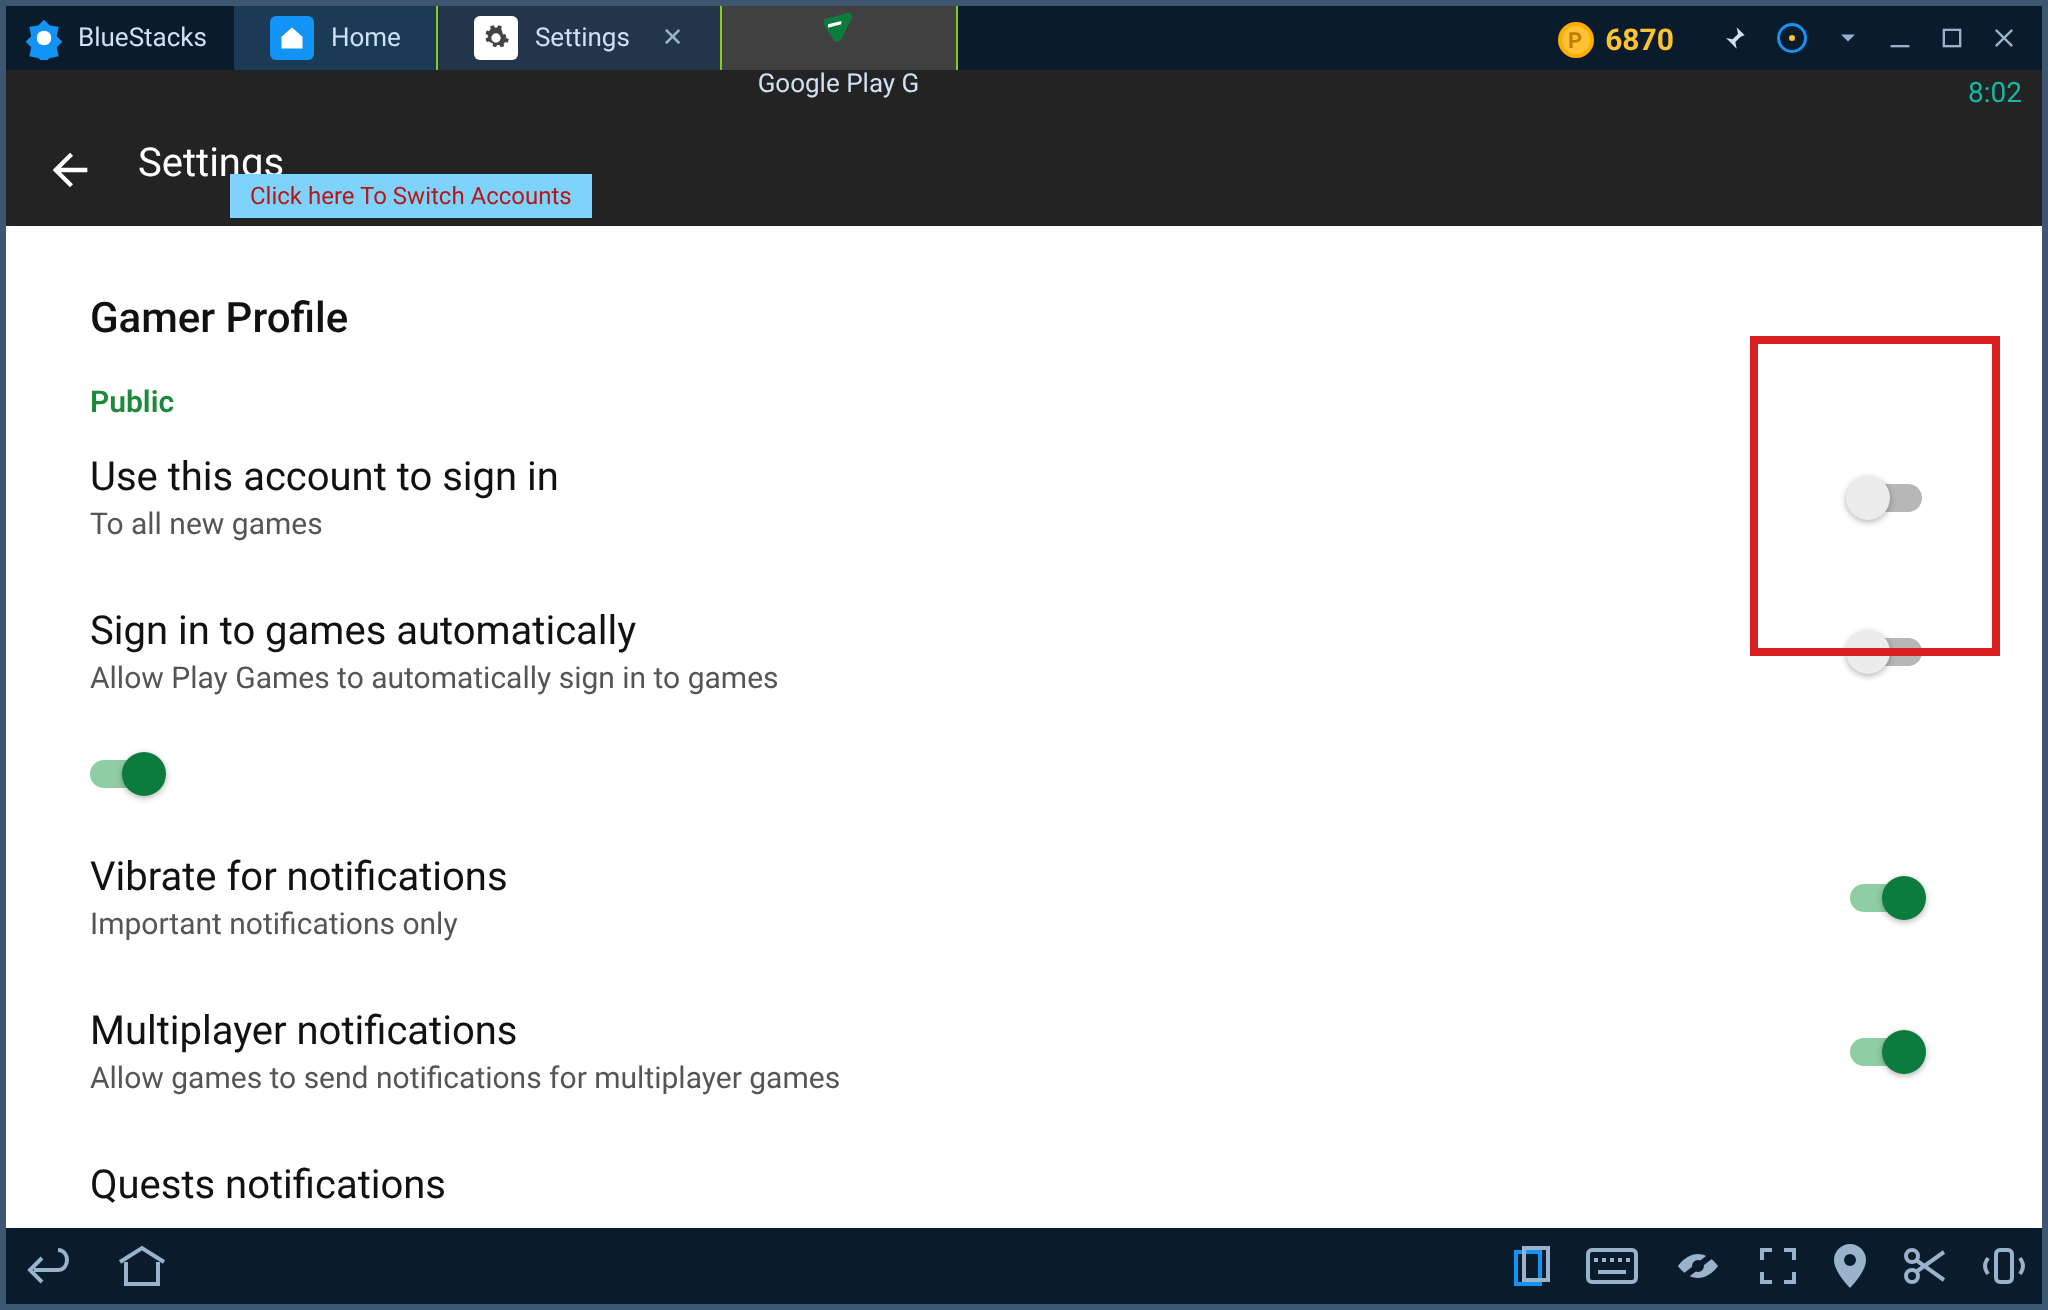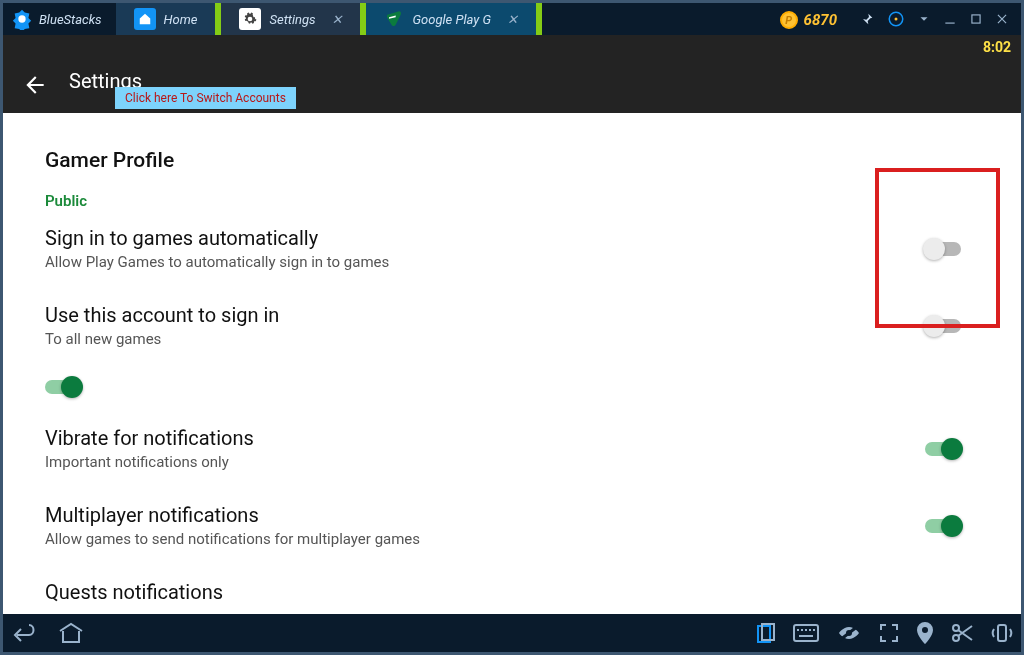--- a/index.html
+++ b/index.html
@@ -1,41 +1,41 @@
 <!DOCTYPE html>
 <html><head>
 <meta charset="utf-8">
 <style>
   * { box-sizing: border-box; margin: 0; padding: 0; font-family: Roboto, Arial, sans-serif; }
   body { width: 1024px; height: 655px; overflow: hidden; background: #000; }
   .frame { width: 1024px; height: 655px; border: 3px solid #3d5771; background: #fff; display: flex; flex-direction: column; }
 
   
-  .titlebar { height: 32px; background: #0a1b2c; display: flex; align-items: stretch; color: #cfe1f3; font-size: 13px; font-style: italic; }
+  .titlebar { height: 32px; background: #0a1b2c; display: flex; align-items: stretch; color: #cfe1f3; font-size: 13px; }
   .titlebar .brand { display: flex; align-items: center; gap: 6px; padding: 0 14px 0 8px; background: #0a1b2c; }
   .titlebar .brand svg { flex: none; }
-  .tab { display: flex; align-items: center; gap: 8px; padding: 0 18px; border-right: 6px solid #84cc16; position: relative; }
+  .tab { display: flex; align-items: center; gap: 8px; padding: 0 18px; border-right: 1px solid #84cc16; position: relative; }
   .tab .close-x { margin-left: 8px; color: #9ab3cc; font-size: 13px; }
   .tab.home { background: #1a3a56; }
   .tab.settings { background: #22354a; }
-  .tab.gplay { background: #0c4a6e; }
+  .tab.gplay { background: #404040; flex-direction: column; }
   .tab-icon-box { width: 22px; height: 22px; border-radius: 3px; display: flex; align-items: center; justify-content: center; }
   .tab.home .tab-icon-box { background: #1294f6; }
   .tab.settings .tab-icon-box { background: #fff; }
 
   .spacer { flex: 1; }
   .coin-area { display: flex; align-items: center; gap: 6px; padding: 17px 10px; }
   .coin { width: 18px; height: 18px; border-radius: 50%; background: #ffc233; border: 2px solid #ffad00; position: relative; }
   .coin::after { content: "P"; position: absolute; inset: 0; color: #c47d00; font-size: 11px; font-weight: bold; display: flex; align-items: center; justify-content: center; }
   .coin-count { color: #ffc233; font-weight: bold; font-size: 15px; }
   .win-controls { display: flex; align-items: center; gap: 12px; padding: 0 12px; color: #9ab3cc; }
   .win-controls span, .win-controls svg { cursor: pointer; }
 
   
-  .statusbar { height: 24px; background: #232323; color: #fde047; display: flex; align-items: center; justify-content: flex-end; padding: 0 10px; font-size: 14px; font-weight: bold; }
+  .statusbar { height: 24px; background: #232323; color: #14b8a6; display: flex; align-items: center; justify-content: flex-end; padding: 0 10px; font-size: 14px; }
 
   
   .actionbar { height: 54px; background: #232323; display: flex; align-items: flex-start; color: #fff; padding: 4px 8px 0 8px; position: relative; }
   .back-arrow { width: 48px; height: 44px; display: flex; align-items: center; justify-content: center; }
   .actionbar-title { font-size: 20px; padding-top: 6px; padding-left: 10px; }
   .switch-hint { position: absolute; left: 112px; top: 28px; background: #7dd3fc; color: #b81717; font-size: 12px; padding: 4px 10px; }
 
   
   .content { flex: 1; background: #fff; overflow: hidden; position: relative; padding: 35px 0 0 42px; }
   .section-title { font-size: 21px; font-weight: 500; color: #111; }
@@ -147,30 +147,30 @@
     <div class="actionbar-title">Settings</div>
     <div class="switch-hint">Click here To Switch Accounts</div>
   </div>
 
   <div class="content">
     <div class="section-title">Gamer Profile</div>
     <div class="section-sub">Public</div>
 
     <div class="setting">
       <div class="txt">
+        <div class="t">Use this account to sign in</div>
+        <div class="d">To all new games</div>
+      </div>
+      <div class="toggle off"></div>
+    </div>
+
+    <div class="setting">
+      <div class="txt">
         <div class="t">Sign in to games automatically</div>
         <div class="d">Allow Play Games to automatically sign in to games</div>
-      </div>
-      <div class="toggle off"></div>
-    </div>
-
-    <div class="setting">
-      <div class="txt">
-        <div class="t">Use this account to sign in</div>
-        <div class="d">To all new games</div>
       </div>
       <div class="toggle off"></div>
     </div>
 
     <div class="setting">
       <div class="toggle on"></div>
     </div>
 
     <div class="setting">
       <div class="txt">

